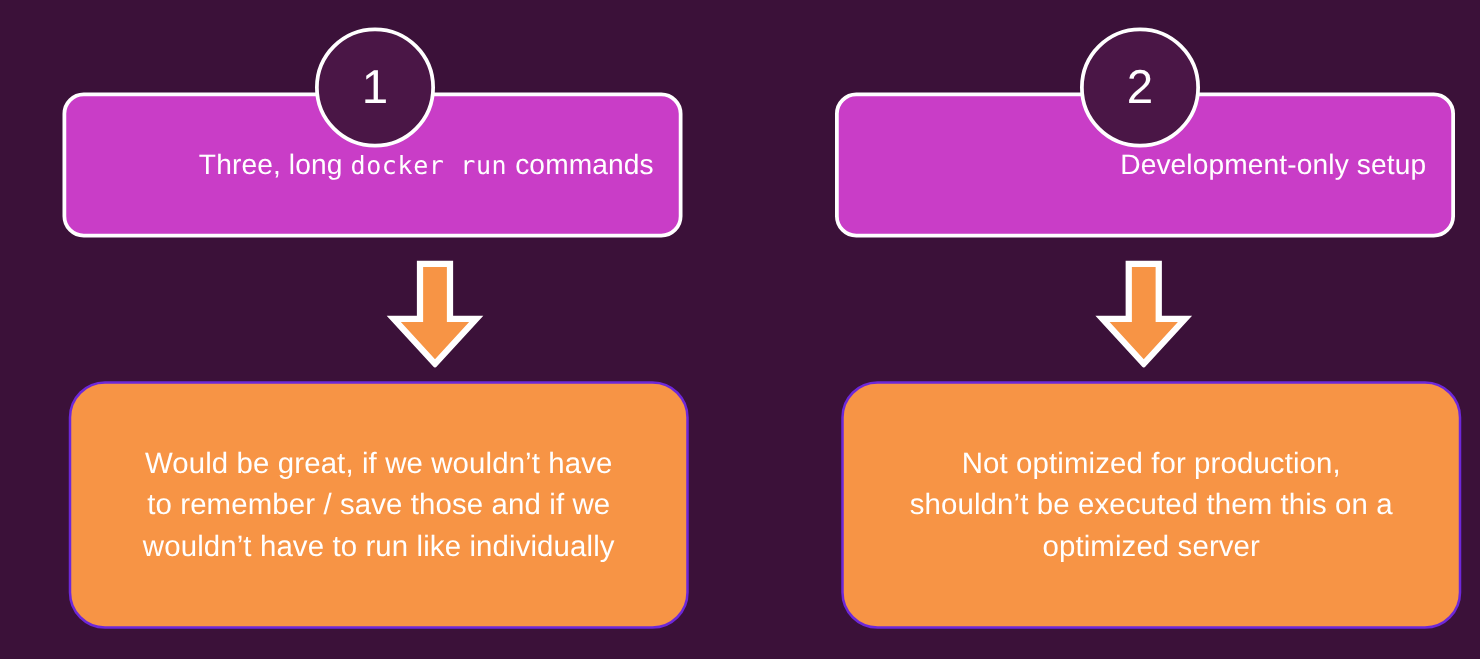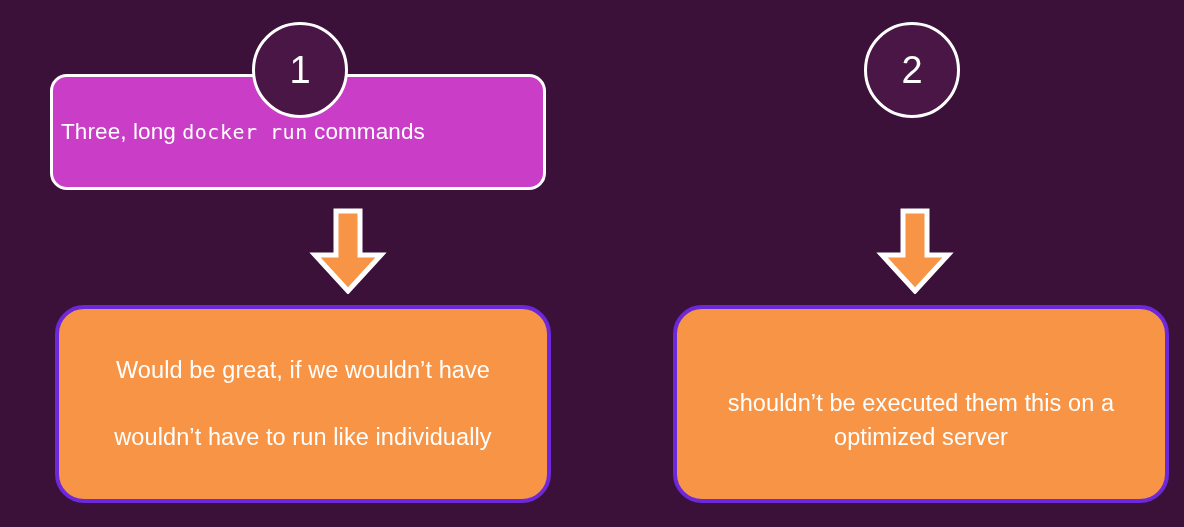--- a/index.html
+++ b/index.html
@@ -38,22 +38,22 @@
     left: 0;
     top: 74px;
     width: 496px;
     height: 116px;
     background: #C93DC7;
     border: 3px solid #FFFFFF;
     border-radius: 17px;
     box-sizing: border-box;
     display: flex;
     align-items: center;
-    justify-content: flex-start;
-    padding: 0 8px;
+    justify-content: flex-end;
+    padding: 0 20px;
   }
   .header-text {
     color: #FFFFFF;
     font-size: 22.5px;
     line-height: 1.25;
     text-align: center;
     letter-spacing: 0.1px;
     white-space: nowrap;
   }
   .mono {
@@ -98,21 +98,21 @@
   .arrow svg { display: block; width: 78px; height: 86px; }
 
   
   .body-box {
     position: absolute;
     left: 5px;
     top: 305px;
     width: 496px;
     height: 198px;
     background: #F79445;
-    border: 4px solid #6d28d9;
+    border: 2px solid #6d28d9;
     border-radius: 29px;
     box-sizing: border-box;
     display: flex;
     align-items: center;
     justify-content: center;
     padding: 0 22px;
   }
   .body-text {
     color: #FFFFFF;
     font-size: 23.5px;
@@ -138,43 +138,46 @@
 
     <div class="arrow arrow-1">
       <svg viewBox="0 0 78 86" xmlns="http://www.w3.org/2000/svg" aria-hidden="true">
         <polygon points="27,3 51,3 51,47 72,47 39,83 6,47 27,47" fill="#F79445" stroke="#FFFFFF" stroke-width="5" stroke-linejoin="miter"></polygon>
       </svg>
     </div>
 
     <div class="body-box">
       <div class="body-text">
         <span>Would be great, if we wouldn’t have</span><br>
-        <br>
+        <span>to remember / save those and if we</span><br>
         <span>wouldn’t have to run like individually</span>
       </div>
     </div>
 
   </div>
 
   <div class="column col-2">
 
+    <div class="header-box">
+      <div class="header-text"><span>Development-only setup</span><span class="mono"></span><span></span></div>
+    </div>
 
     <div class="badge badge-2">
       <span class="badge-number">2</span>
     </div>
 
     <div class="arrow arrow-2">
       <svg viewBox="0 0 78 86" xmlns="http://www.w3.org/2000/svg" aria-hidden="true">
         <polygon points="27,3 51,3 51,47 72,47 39,83 6,47 27,47" fill="#F79445" stroke="#FFFFFF" stroke-width="5" stroke-linejoin="miter"></polygon>
       </svg>
     </div>
 
     <div class="body-box">
       <div class="body-text">
-        <br>
+        <span>Not optimized for production,</span><br>
         <span>shouldn’t be executed them this on a</span><br>
         <span>optimized server</span>
       </div>
     </div>
 
   </div>
 
 </div>
 
 </body></html>

